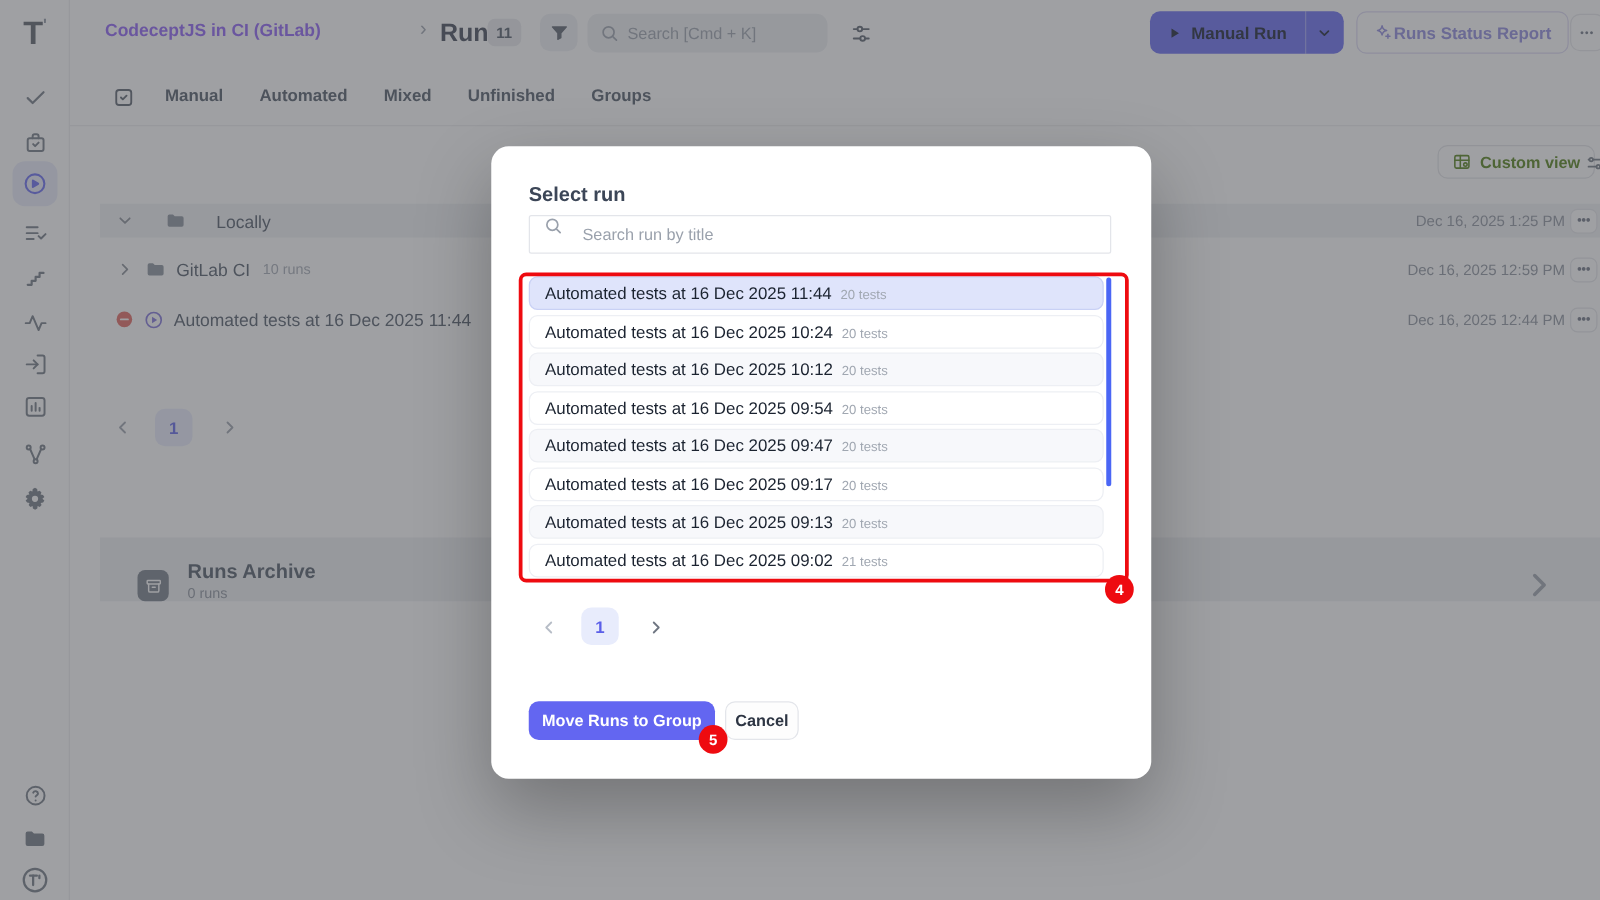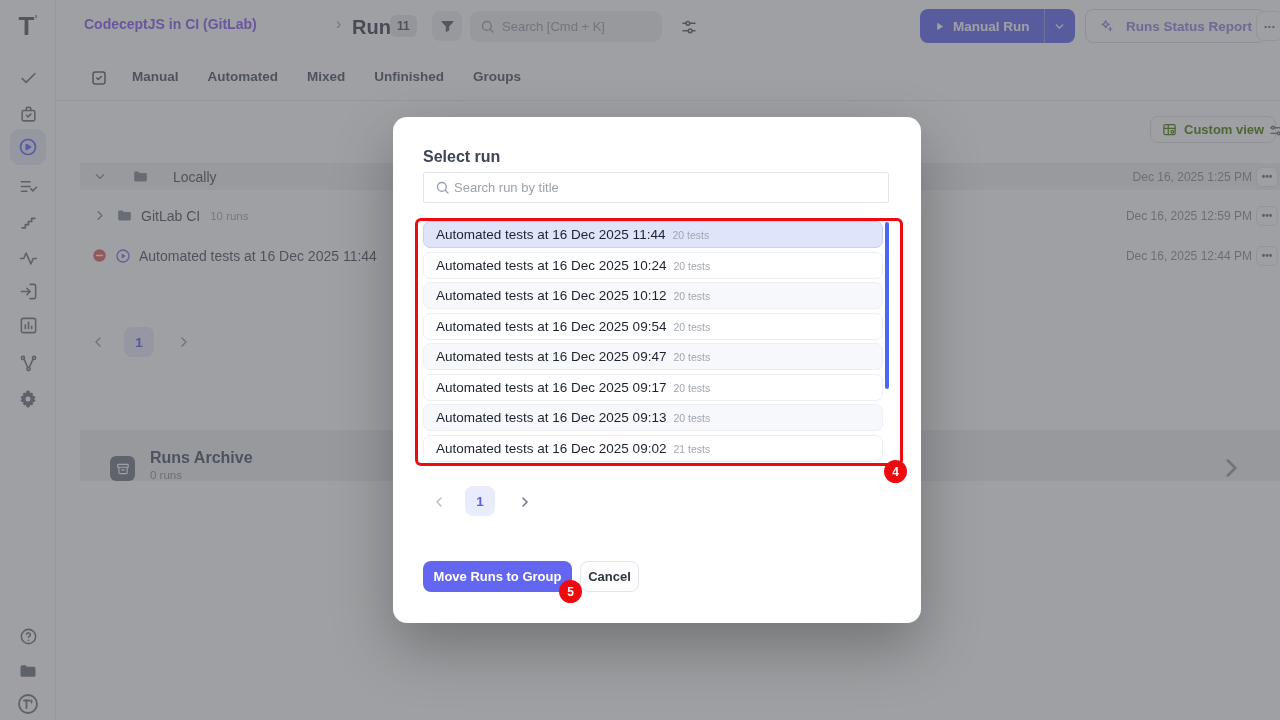--- a/index.html
+++ b/index.html
@@ -22,25 +22,25 @@
   .hdr-title{position:absolute;left:84px;top:16px;font-size:14px;font-weight:700;color:#8b5cf6;}
   .hdr-sep{position:absolute;left:336px;top:15px;font-size:16px;color:#9aa1ac;}
   .hdr-page{position:absolute;left:352px;top:16px;font-size:20px;font-weight:700;color:#3c4352;}
   .hdr-badge{position:absolute;left:390px;top:15px;background:#e8e9ed;border-radius:6px;font-size:12px;font-weight:600;color:#4b5563;padding:4px 7px;}
   .icon-btn{position:absolute;display:flex;align-items:center;justify-content:center;border-radius:8px;cursor:pointer;color:#555d69;}
   .filter-btn{left:432px;top:11px;width:30px;height:30px;background:#eef0f3;}
   .hdr-search{position:absolute;left:470px;top:11px;width:192px;height:31px;background:#edeff2;border-radius:9px;display:flex;align-items:center;padding:0 10px;gap:7px;color:#9aa1ac;}
   .hdr-search input{border:0;outline:0;background:transparent;font-family:inherit;font-size:13px;color:#4b5563;width:140px;}
   .hdr-search input::placeholder{color:#9aa1ac;}
   .sliders-btn{left:678px;top:17px;width:22px;height:20px;}
-  .manual-run{position:absolute;left:920px;top:9px;height:34px;background:var(--accent);border-radius:8px;display:flex;align-items:stretch;color:#ffffff;cursor:pointer;}
+  .manual-run{position:absolute;left:920px;top:9px;height:34px;background:var(--accent);border-radius:8px;display:flex;align-items:stretch;color:#0f172a;cursor:pointer;}
   .mr-main{display:flex;align-items:center;gap:8px;padding:0 14px;font-size:13.5px;font-weight:700;}
   .mr-div{width:1px;background:rgba(255,255,255,.35);}
   .mr-caret{width:30px;display:flex;align-items:center;justify-content:center;}
-  .status-report{position:absolute;left:1085px;top:9px;height:34px;padding:0 13px;border:1px solid #dbd8f2;border-radius:8px;display:flex;align-items:center;gap:11px;font-size:13.5px;font-weight:700;color:#8d88dd;cursor:pointer;background:#fff;}
+  .status-report{position:absolute;left:1085px;top:9px;height:34px;padding:0 13px;border:1px solid #dbd8f2;border-radius:8px;display:flex;align-items:center;gap:0;font-size:13.5px;font-weight:700;color:#8d88dd;cursor:pointer;background:#fff;}
   .more-btn{border:1px solid #e6e7eb;background:#fff;color:#6b7280;font-weight:700;letter-spacing:1px;}
   .hdr-more{left:1256px;top:11px;width:28px;height:30px;font-size:13px;}
 
   
   .select-all{left:88px;top:68px;width:22px;height:20px;}
   .tabs{position:absolute;left:132px;top:69px;display:flex;gap:29px;}
   .tab{background:none;border:0;font-family:inherit;font-size:13.5px;font-weight:600;color:#4b5563;cursor:pointer;}
   .content-line{position:absolute;left:56px;right:0;top:100px;border-top:1px solid #ededf0;}
 
   
@@ -60,21 +60,21 @@
   .arch-icon{margin-left:30px;width:25px;height:25px;background:#717a86;border-radius:6px;display:flex;align-items:center;justify-content:center;color:#fff;}
   .arch-texts{margin-left:15px;}
   .arch-title{font-size:16px;font-weight:700;color:#4b5563;}
   .arch-sub{font-size:11.5px;color:#8a919c;margin-top:2px;}
   .arch-chev{position:absolute;right:36px;color:#99a0aa;}
 
   
   .overlay{position:absolute;inset:0;background:rgba(80,82,88,0.55);z-index:10;}
   .modal{position:absolute;left:393px;top:117px;width:528px;height:506px;background:#fff;border-radius:14px;box-shadow:0 24px 60px rgba(0,0,0,.28);z-index:20;}
   .modal-title{position:absolute;left:30px;top:31px;font-size:16px;font-weight:600;color:#3c4657;}
-  .modal-search{position:absolute;left:30px;top:55px;width:466px;height:31px;border:1px solid #e3e5ea;border-radius:2px;display:flex;align-items:center;gap:4px;padding:0 11px;color:#9aa1ac;background:#fff;}
+  .modal-search{position:absolute;left:30px;top:55px;width:466px;height:31px;border:1px solid #e3e5ea;border-radius:2px;display:flex;gap:16px;padding:0 11px;color:#9aa1ac;background:#fff;}
   .modal-search input{border:0;outline:0;background:transparent;font-family:inherit;font-size:13px;color:#4b5563;width:380px;}
   .modal-search input::placeholder{color:#9aa1ac;}
   .run-list{position:absolute;left:30px;top:104px;width:460px;}
   .run-item{height:27px;margin-bottom:3.5px;border:1px solid #edeff4;border-radius:7px;background:#fff;display:flex;align-items:baseline;padding:5px 12px 0 12px;cursor:pointer;}
   .run-item.alt{background:#f7f8fb;}
   .run-item.selected{background:var(--selected-item-bg);border-color:#c9d1f5;}
   .run-title{font-size:13.5px;color:#1b2330;white-space:nowrap;}
   .run-tests{font-size:10.5px;color:#a0a7b1;margin-left:7px;white-space:nowrap;}
   .list-scrollbar{position:absolute;left:492px;top:105px;width:4px;height:167px;background:var(--scrollbar-blue);border-radius:2px;cursor:pointer;}
   .m-pag-left{left:38px;top:377px;color:#b7bdc7;}

